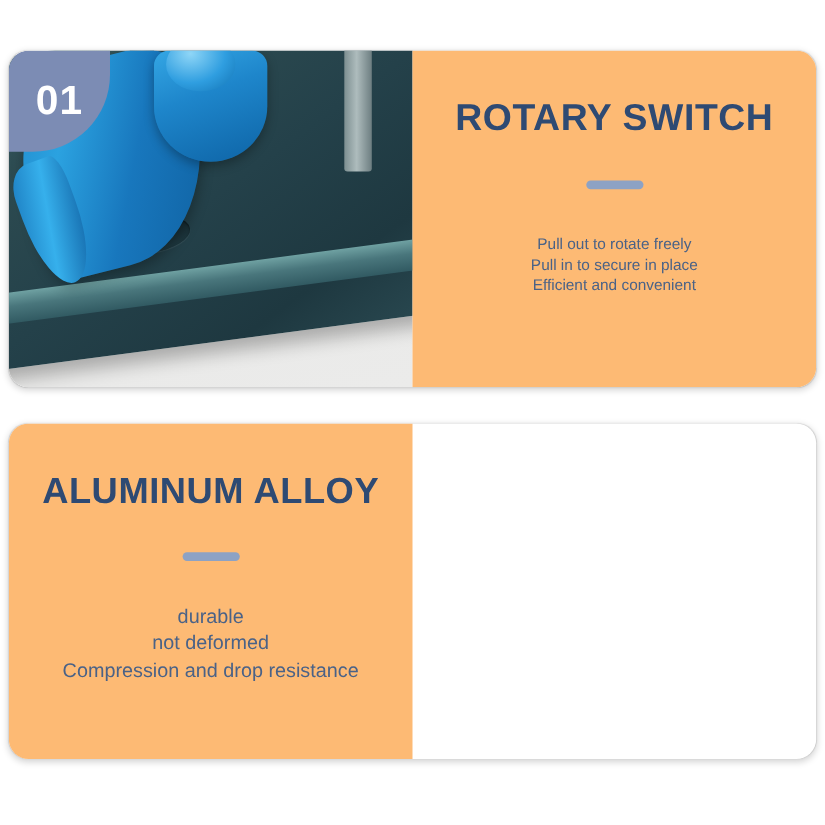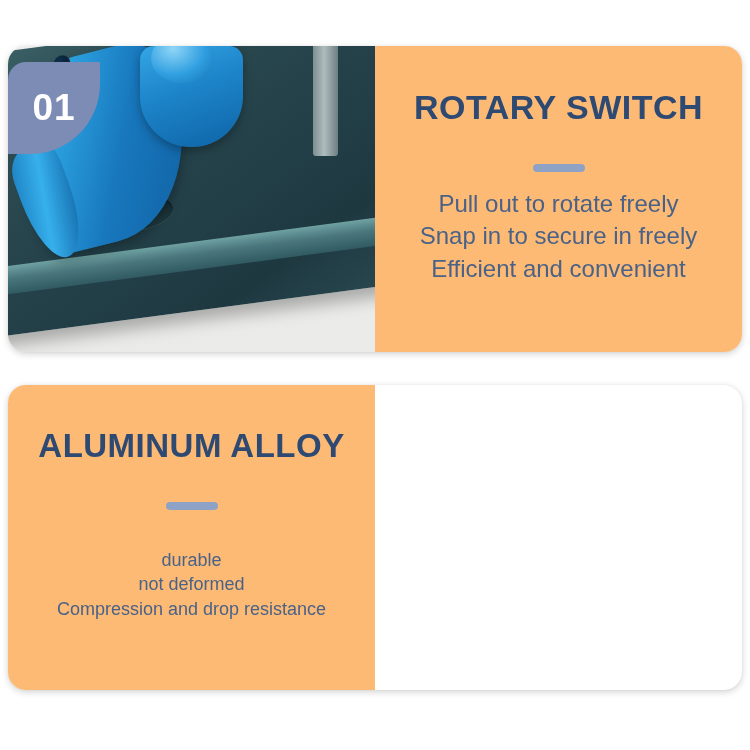--- a/index.html
+++ b/index.html
@@ -37,22 +37,22 @@
   .title {
     font-size:34px; font-weight:bold; letter-spacing:.5px;
     color:#2e4a73; white-space:nowrap; line-height:1;
   }
   #card-2 .title { font-size:33px; }
   .divider {
     width:52px; height:8px; border-radius:5px;
     background:#8da2c4; margin-top:40px;
   }
   .body-lines {
-    margin-top:16px; text-align:center;
-    color:#4a6287; font-size:24px; line-height:1.35;
+    margin-top:40px; text-align:center;
+    color:#4a6287; font-size:14px; line-height:1.35;
     white-space:nowrap;
   }
   #card-2 .body-lines { font-size:18px; margin-top:38px; }
 
   
   .photo { background:#f0f0ef; }
 
   
   .p1-desk {            
     position:absolute; inset:0;
@@ -178,21 +178,21 @@
   }
 
   
   .badge {
     position:absolute; width:92px; height:92px;
     background:#7c8cb4;
     display:flex; align-items:center; justify-content:center;
     color:#ffffff; font-size:37px; font-weight:bold; letter-spacing:1px;
     z-index:5;
   }
-  #badge-01 { left:0; top:16px;  border-radius:18px 0 70px 0; }
+  #badge-01 { left:0; top:0;  border-radius:18px 0 70px 0; }
   #badge-02 { right:0; top:0; border-radius:0 18px 0 70px; }
 </style>
 </head>
 <body>
 
 <div class="card" id="card-1">
 
   <div class="half photo">
     <div class="p1-desk"></div>
     <div class="p1-base"></div>
@@ -212,21 +212,21 @@
     <div class="badge" id="badge-01">
       <span>01</span>
     </div>
   </div>
 
   <div class="half text-pane">
     <div class="title">ROTARY SWITCH</div>
     <div class="divider"></div>
     <div class="body-lines">
       <div>Pull out to rotate freely</div>
-      <div>Snap in to secure in freely</div>
+      <div>Pull in to secure in place</div>
       <div>Efficient and convenient</div>
     </div>
   </div>
 </div>
 
 <div class="card" id="card-2">
 
   <div class="half text-pane">
     <div class="title">ALUMINUM ALLOY</div>
     <div class="divider"></div>

